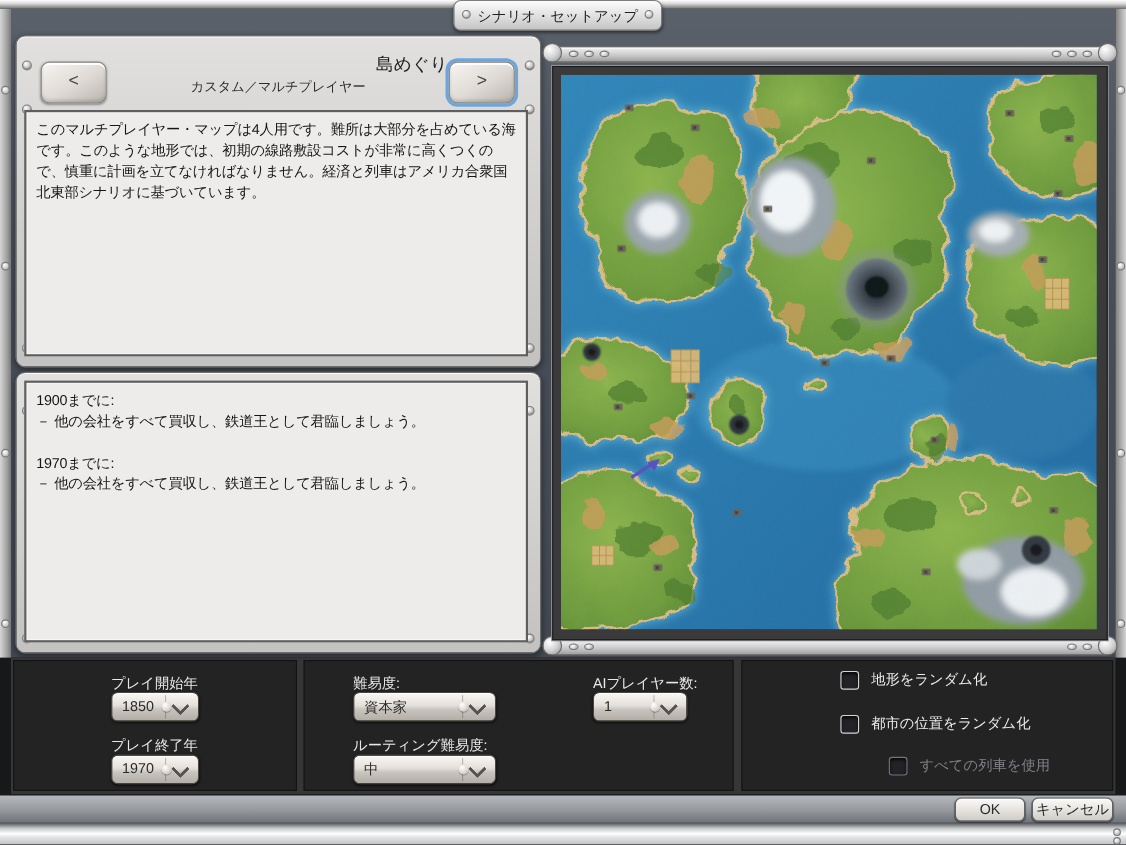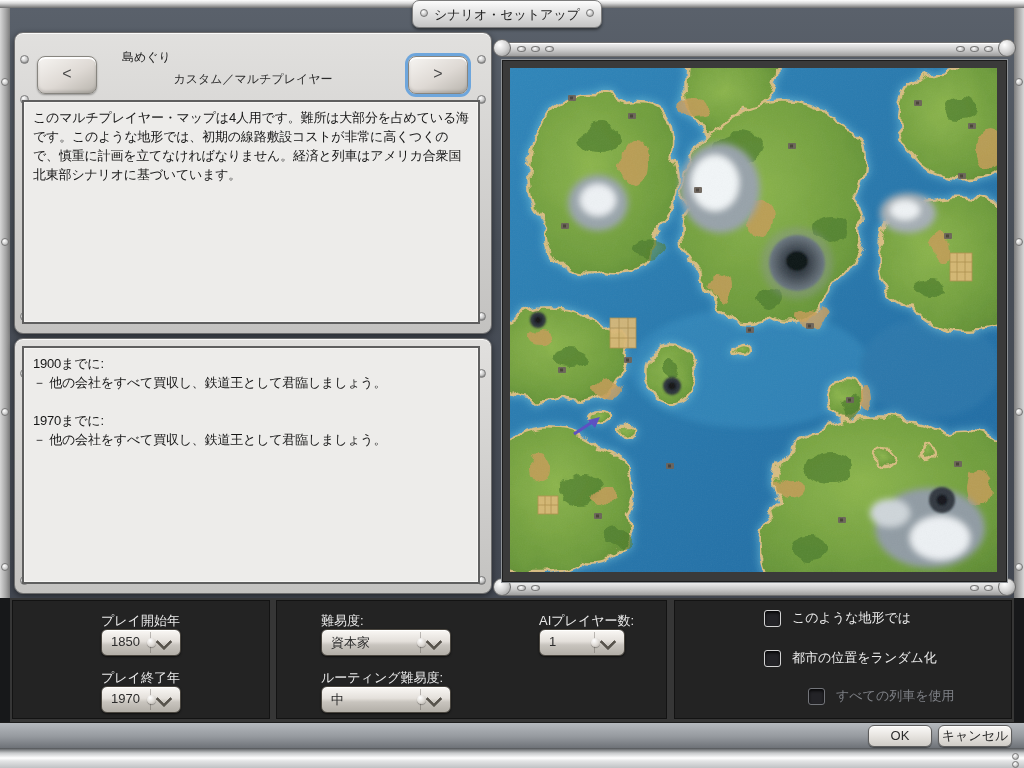--- a/index.html
+++ b/index.html
@@ -32,21 +32,21 @@
   .rivet{position:absolute;width:9px;height:9px;border-radius:50%;box-sizing:border-box;
          background:radial-gradient(circle at 35% 30%,#fff,#cbcbcb 50%,#8e8e8e);border:1px solid #7b7b7b;
          box-shadow:inset 0 -1px 1px rgba(0,0,0,.25);}
   .navbtn{position:absolute;top:23px;width:58px;height:36px;border-radius:8px;border:1px solid #87857f;
           background:linear-gradient(150deg,#f7f5f2,#ded9d4 55%,#b8b4ad);
           box-shadow:inset 0 2px 0 rgba(255,255,255,.9), inset 0 -2px 3px rgba(0,0,0,.15), 0 1px 2px rgba(0,0,0,.35);
           color:#474747;font-size:16px;text-align:center;line-height:34px;cursor:pointer;}
   .navbtn.prev{left:22px;}
   .navbtn.next{left:393px;box-shadow:0 0 0 3px #6ea6dc, inset 0 2px 0 rgba(255,255,255,.9),
                inset 0 -2px 3px rgba(0,0,0,.15);}
-  .scn-title{position:absolute;left:107px;top:16px;width:296px;text-align:left;font-size:12px;color:#1d1d1d;}
+  .scn-title{position:absolute;left:96px;top:16px;width:296px;text-align:right;font-size:16px;color:#1d1d1d;}
   .scn-subtitle{position:absolute;left:90px;top:38px;width:296px;text-align:center;font-size:12px;color:#2b2b2b;}
   .inset{position:absolute;background:#edecea;border:2px solid #5f5f5f;box-sizing:border-box;
          box-shadow:inset 0 0 0 1px #f6f5f3;color:#161616;font-size:13px;line-height:19px;
          padding:6px 9px;word-break:break-all;letter-spacing:-0.2px;}
   .desc-box{left:7px;top:67px;width:458px;height:224px;}
   .goals-box{left:7px;top:7px;width:458px;height:238px;white-space:pre-line;}
   
   .map-outer{position:absolute;left:502px;top:60px;width:503px;height:520px;background:#3a3a3a;
              border:1px solid #1c1c1c;box-shadow:0 0 0 1px #8e9296;}
   .map-svg{position:absolute;left:7px;top:7px;width:487px;height:504px;display:block;}
@@ -412,21 +412,21 @@
         <span class="val">1</span>
         <span class="sep"></span>
         <span class="knob"></span>
         <span class="chev"></span>
       </div>
     </div>
 
     <div class="section s3">
       <div class="cb-row" style="top:8px;">
         <span class="cb"></span>
-        <span class="cb-label">このような地形では</span>
+        <span class="cb-label">地形をランダム化</span>
       </div>
       <div class="cb-row" style="top:48px;">
         <span class="cb"></span>
         <span class="cb-label">都市の位置をランダム化</span>
       </div>
       <div class="cb-row disabled" style="top:86px;padding-left:44px;">
         <span class="cb"></span>
         <span class="cb-label">すべての列車を使用</span>
       </div>
     </div>

